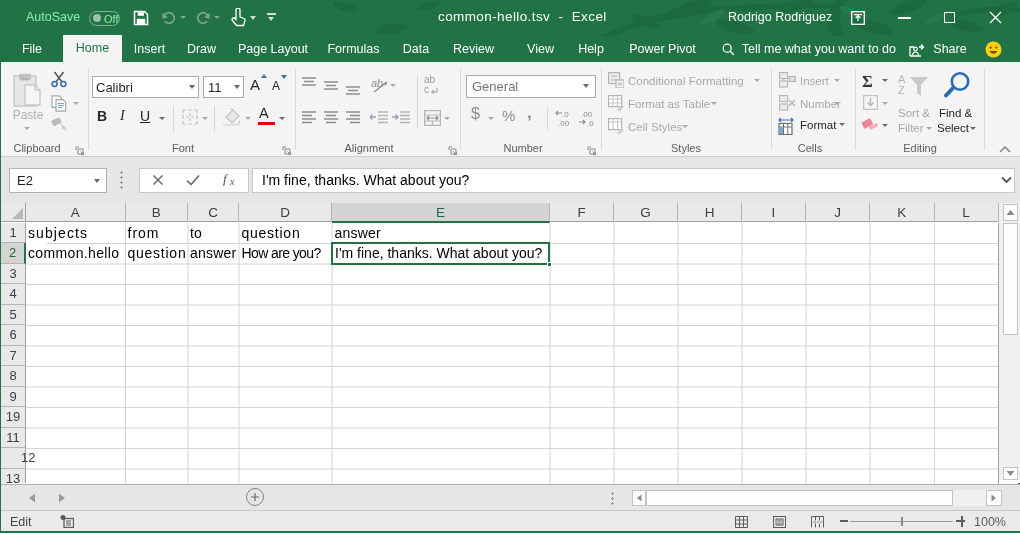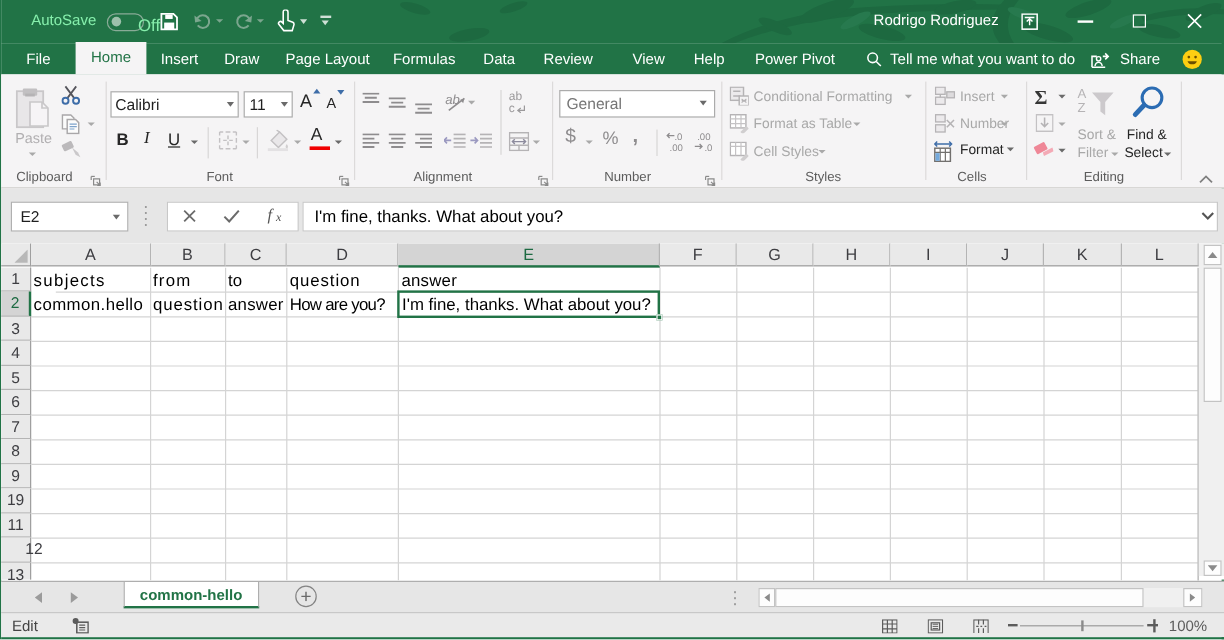--- a/index.html
+++ b/index.html
@@ -63,21 +63,21 @@
     </g>
     <g fill="#27794e">
       <ellipse cx="712" cy="17" rx="14" ry="4" transform="rotate(-28 712 17)"></ellipse>
       <ellipse cx="852" cy="12" rx="14" ry="4" transform="rotate(20 852 12)"></ellipse>
       <ellipse cx="935" cy="18" rx="12" ry="3.5" transform="rotate(-24 935 18)"></ellipse>
     </g>
   </svg>
   <span class="abs dim" style="left:25px; top:10px; font-size:12.5px;">AutoSave</span>
   <span class="abs" style="left:88px; top:10.5px; width:31px; height:15px; border:1px solid #89ab97; border-radius:8px;"></span>
   <span class="abs" style="left:92px; top:14px; width:8px; height:8px; background:#9dc0ab; border-radius:50%;"></span>
-  <span class="abs dim" style="left:114px; top:12.5px; font-size:14px;">Off</span>
+  <span class="abs dim" style="left:103px; top:12.5px; font-size:11px;">Off</span>
 
   <svg class="abs" style="left:132px; top:10px" width="16" height="16" viewBox="0 0 16 16">
     <path d="M1.5,1.5 h10 l3,3 v10 h-13 z" fill="none" stroke="#fff" stroke-width="1.5"></path>
     <rect x="4.7" y="2.2" width="6.2" height="3.6" fill="#fff"></rect>
     <rect x="3.8" y="8.8" width="8.4" height="5.4" fill="#fff"></rect>
   </svg>
 
   <svg class="abs" style="left:160px; top:11px" width="16" height="14" viewBox="0 0 16 14">
     <path d="M2.8,6 a5.3,5.3 0 1 1 1,4.2" fill="none" stroke="#7ba68e" stroke-width="1.7"></path>
     <path d="M1,2 L1.6,7.8 L7,6.4 Z" fill="#7ba68e"></path>
@@ -90,20 +90,21 @@
   </svg>
   <span class="abs" style="left:213px; top:16px; width:0; height:0; border-left:3px solid transparent; border-right:3px solid transparent; border-top:3.5px solid #7ba68e;"></span>
 
   <svg class="abs" style="left:228px; top:8px" width="17" height="20" viewBox="0 0 17 20">
     <path d="M7,2 a2,2 0 0 1 4,0 v7 l4,1.5 a2,2 0 0 1 1,2 l-1.5,5 h-7 l-4,-5 a1.6,1.6 0 0 1 2.5,-2 l1,1 z" fill="none" stroke="#fff" stroke-width="1.3"></path>
   </svg>
   <span class="abs" style="left:249px; top:16px; width:0; height:0; border-left:3.5px solid transparent; border-right:3.5px solid transparent; border-top:4px solid #cfe0d6;"></span>
 
   <span class="abs" style="left:266px; top:13px; width:9px; height:1.5px; background:#cfe0d6;"></span>
   <span class="abs" style="left:267px; top:17px; width:0; height:0; border-left:3.5px solid transparent; border-right:3.5px solid transparent; border-top:4px solid #cfe0d6;"></span>
+  <span class="abs" style="left:437px; top:9px; color:#fff; font-size:13.5px; letter-spacing:0.4px;">common-hello.tsv&nbsp;&nbsp;-&nbsp;&nbsp;Excel</span>
   <span class="abs txt" style="left:727px; top:10px;">Rodrigo Rodriguez</span>
 
   <svg class="abs" style="left:850px; top:11px" width="14" height="14" viewBox="0 0 14 14">
     <rect x="0.7" y="0.7" width="12.6" height="12.6" fill="none" stroke="#fff" stroke-width="1.3"></rect>
     <path d="M7,10 v-5 M4.6,7 l2.4,-2.4 l2.4,2.4" fill="none" stroke="#fff" stroke-width="1.2"></path>
     <path d="M3,3.6 h8" stroke="#fff" stroke-width="1.2"></path>
   </svg>
   <span class="abs" style="left:897px; top:17px; width:13px; height:1.5px; background:#fff;"></span>
   <span class="abs" style="left:943px; top:12px; width:11px; height:11px; border:1.3px solid #fff;"></span>
   <svg class="abs" style="left:988px; top:11px" width="13" height="13" viewBox="0 0 13 13">
@@ -477,21 +478,20 @@
       </svg>
 </div>
 
 <div id="tabbar">
   <svg class="abs" style="left:27px; top:8px" width="8" height="10" viewBox="0 0 8 10">
         <path d="M7,0.5 L1,5 L7,9.5 Z" fill="#9b9b9b"></path>
       </svg>
   <svg class="abs" style="left:57px; top:8px" width="8" height="10" viewBox="0 0 8 10">
         <path d="M1,0.5 L7,5 L1,9.5 Z" fill="#9b9b9b"></path>
       </svg>
-  <div class="abs" style="left:101.5px; top:0; width:113.5px; height:22.5px; background:#fff; border-left:1px solid #aeaeae; border-right:1px solid #aeaeae; border-bottom:2.5px solid #217346; text-align:center; font-size:12.5px; font-weight:bold; color:#217346; line-height:22px;">common-hello</div>
   <div class="abs" style="left:245px; top:3px; width:18px; height:18px; border:1px solid #848484; border-radius:50%;">
     <svg class="abs" style="left:4px; top:4px" width="8" height="8" viewBox="0 0 8 8">
           <path d="M4,0 V8 M0,4 H8" stroke="#6a6a6a" stroke-width="1.2"></path>
         </svg>
   </div>
   <div class="abs" style="left:610px; top:6px; width:3px; height:14px;
        background-image:radial-gradient(circle, #9b9b9b 1.1px, transparent 1.2px); background-size:3px 5px;"></div>
 
   <div class="abs" style="left:631px; top:5px; width:370px; height:16px; background:#f0f0f0;"></div>
   <div class="abs" style="left:631px; top:5px; width:14px; height:16px; background:#fdfdfd; border:1px solid #c3c3c3;"></div>

